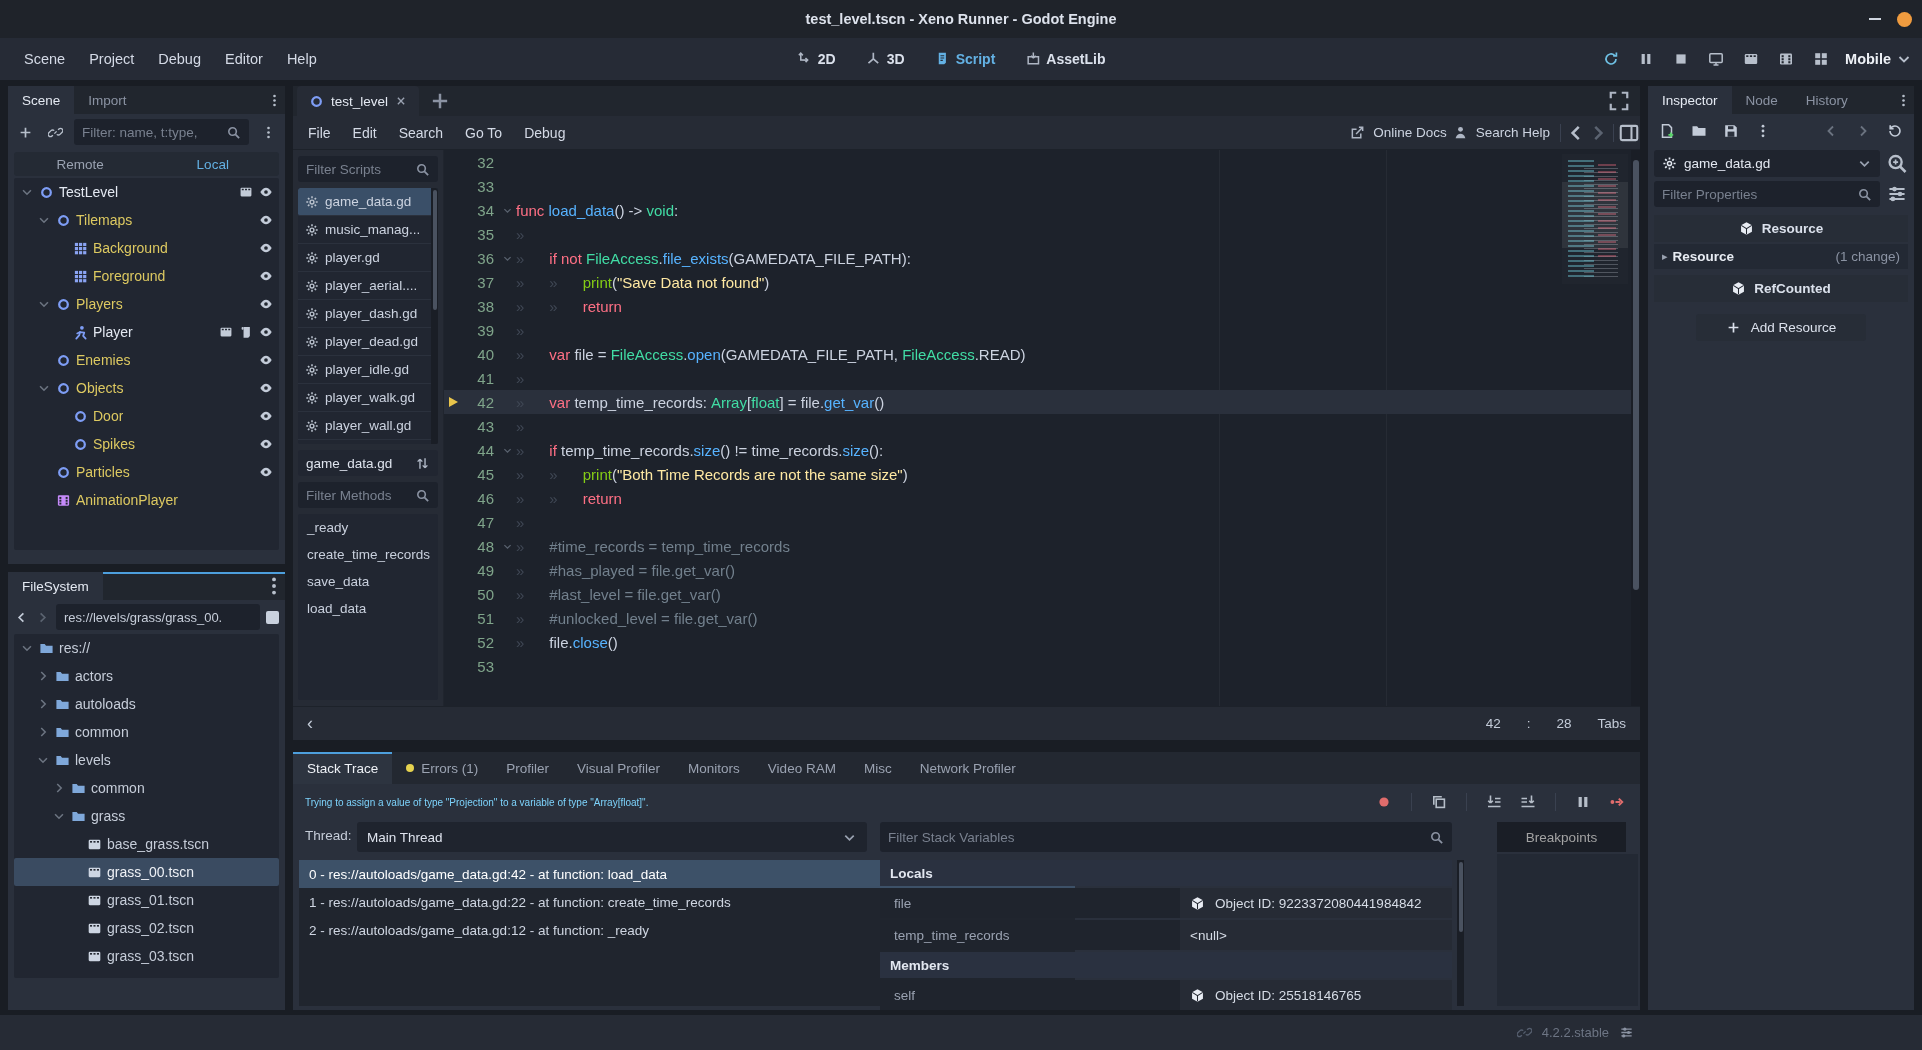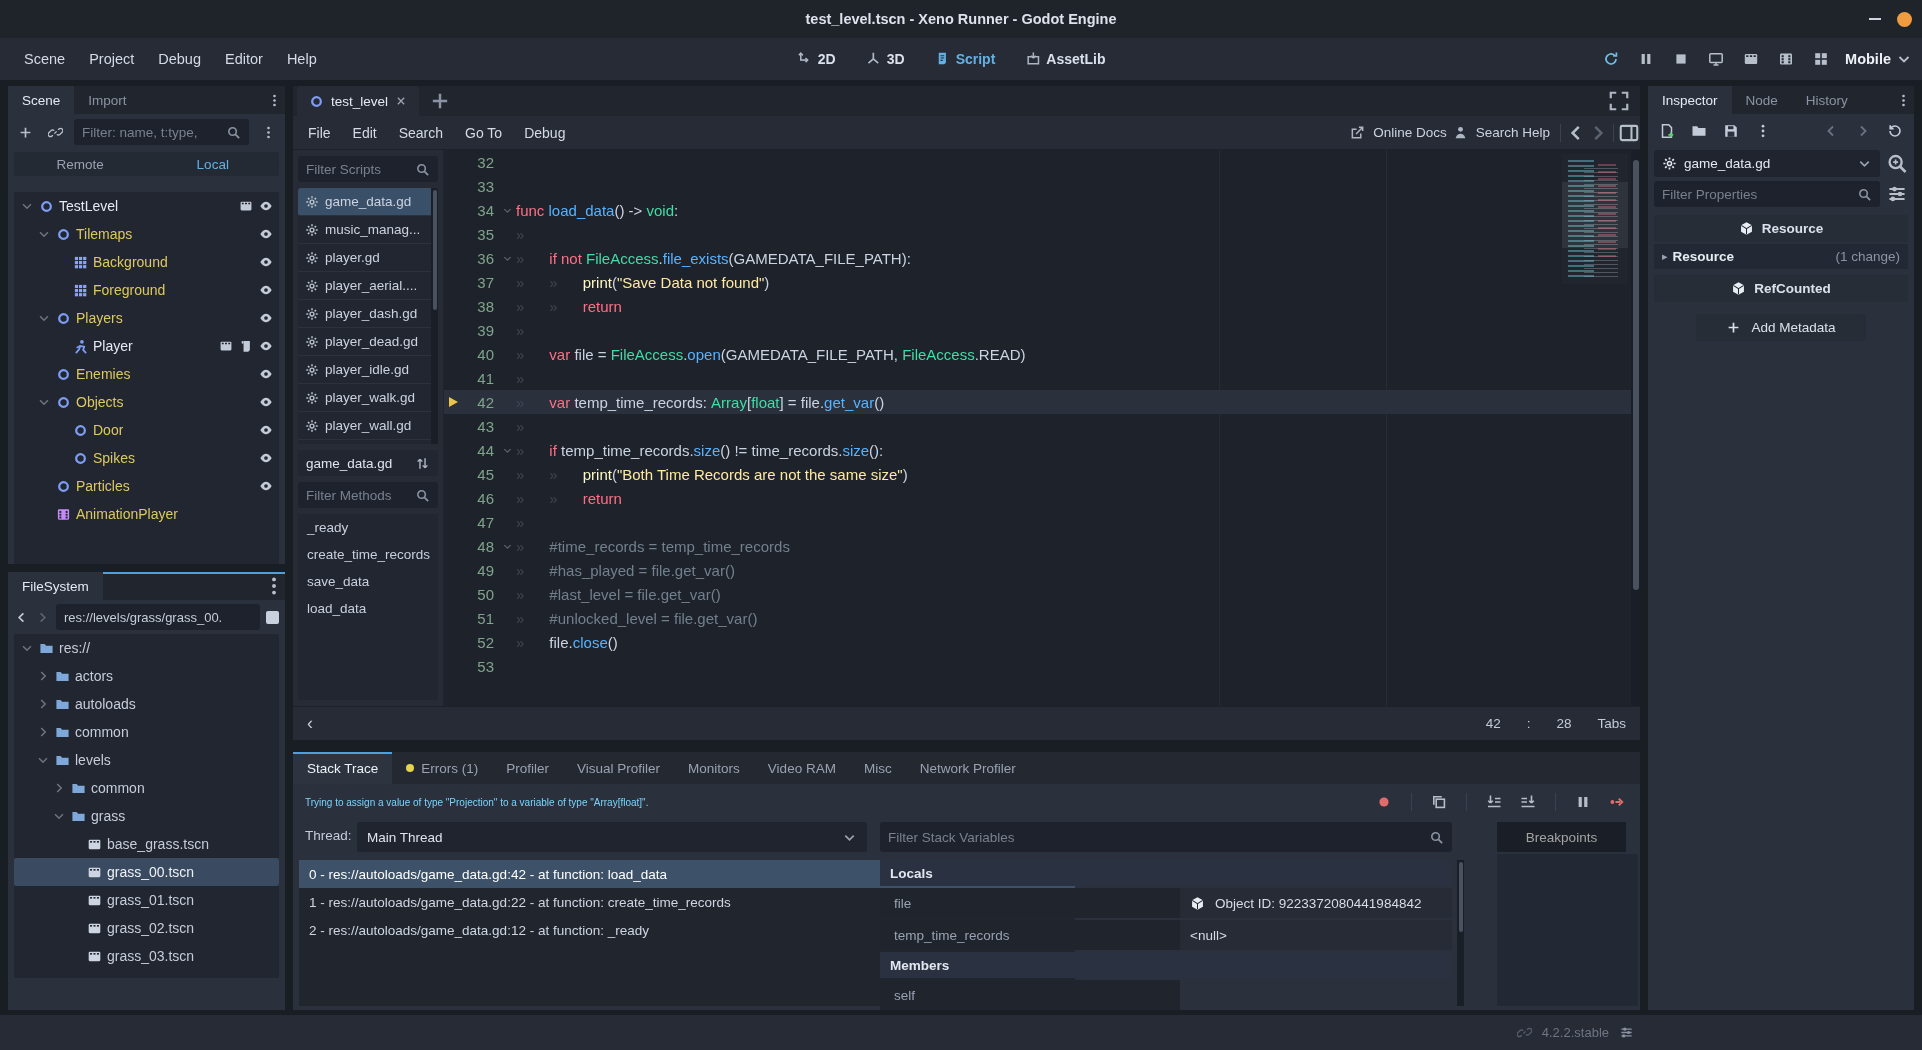--- a/index.html
+++ b/index.html
@@ -43,21 +43,21 @@
   .trow{display:flex;align-items:center;height:28px;gap:5px;padding-right:6px;font-size:14px}
   .trow .chev{width:14px;display:inline-flex;color:#6b7380;flex:none}
   .trow .lbl{white-space:nowrap;overflow:hidden}
   .lbl.y{color:#ddc961}.lbl.w{color:#e4e9f2}
   .trow.selected{background:#3a4b61;border-radius:2px}
   .badges{display:flex;gap:6px;align-items:center}
   .badges .ic{color:#c3cbd8;width:14px;height:14px}
   
   #scene-panel{position:absolute;left:8px;top:86px;width:277px;height:478px;background:#2a303c}
   #fs-panel{position:absolute;left:8px;top:572px;width:277px;height:438px;background:#2a303c}
-  .seg{display:flex;margin:2px 6px 16px;background:#242a34;border-radius:3px;height:24px}
+  .seg{display:flex;margin:2px 6px 2px;background:#242a34;border-radius:3px;height:24px}
   .seg div{flex:1;display:flex;align-items:center;justify-content:center;font-size:13.5px;color:#9aa2b1}
   .seg .on{color:#63b1e4}
   #crumbrow{display:flex;align-items:center;gap:6px;padding:4px 6px}
   #crumb{flex:1;background:#1d222c;border-radius:3px;height:26px;display:flex;align-items:center;padding:0 8px;color:#c6cdd9;font-size:13px;white-space:nowrap;overflow:hidden}
   #splitbtn{width:13px;height:13px;background:#c9d1de;border-radius:2px}
   
   #center{position:absolute;left:293px;top:86px;width:1347px;height:924px}
   #tabstrip2{position:absolute;left:0;top:0;width:100%;height:30px;background:#21262e;display:flex;align-items:center}
   .etab{display:flex;align-items:center;gap:7px;height:30px;padding:0 12px;background:#262b35;color:#e4e9f2;font-size:13.5px;border-radius:4px 4px 0 0}
   .etab .ic{color:#7e9df5}
@@ -83,21 +83,21 @@
   #codewrap{flex:1;position:relative;background:#1d222b;overflow:hidden;border-left:1px solid #20252e}
   #codelines{position:absolute;left:0;top:0;width:100%}
   .cline{display:flex;align-items:center;height:24px;font-family:"DejaVu Sans Mono",monospace;font-size:15px;white-space:pre;position:relative}
   .cline.exec{background:#2a303c}
   .gexec{width:18px;flex:none;display:flex;justify-content:center}
   .gexec .tri{width:0;height:0;border-left:9px solid #e9c54b;border-top:5.5px solid transparent;border-bottom:5.5px solid transparent}
   .lnum{width:36px;flex:none;text-align:right;color:#7fa48a;padding-right:4px}
   .gfold{width:18px;flex:none;display:flex;justify-content:center;color:#59626f}
   .gfold svg{width:11px;height:11px}
   .tmark{display:inline-block;width:4ch;color:#3f4754}
-  .tok-k{color:#ff7085}.tok-f{color:#57b3ff}.tok-g{color:#fef9c3}.tok-t{color:#41dda5}.tok-s{color:#ffe9a3}.tok-c{color:#72808d}.tok-p{color:#ccd3e0}
+  .tok-k{color:#ff7085}.tok-f{color:#57b3ff}.tok-g{color:#84cc16}.tok-t{color:#41dda5}.tok-s{color:#ffe9a3}.tok-c{color:#72808d}.tok-p{color:#ccd3e0}
   .guide{position:absolute;top:0;bottom:0;width:1px;background:rgba(255,255,255,.045)}
   #minimap{position:absolute;right:12px;top:4px;width:66px;height:130px;background:#20252e;
     background-image:repeating-linear-gradient(180deg,rgba(110,200,215,.45) 0 2px,transparent 2px 5px),repeating-linear-gradient(180deg,rgba(255,112,133,.35) 0 2px,transparent 2px 7px),repeating-linear-gradient(180deg,rgba(220,228,240,.25) 0 1px,transparent 1px 4px);
     background-size:26px 118px,18px 96px,34px 110px;background-position:6px 6px,36px 10px,22px 14px;background-repeat:no-repeat}
   #mmview{position:absolute;left:0;top:28px;width:100%;height:66px;background:rgba(255,255,255,.07)}
   .vscroll{position:absolute;right:0;top:0;width:9px;bottom:0;background:#1a1e26}
   .vthumb{position:absolute;left:1.5px;width:6px;border-radius:3px;background:#4a5260}
   #codestatus{position:absolute;left:0;top:620px;width:100%;height:34px;background:#262b35;display:flex;align-items:center;padding:0 14px;border-top:1px solid #1d222a}
   #codestatus .back{color:#c3cbd8;font-size:18px}
   #statright{margin-left:auto;display:flex;gap:26px;color:#c3cbd8;font-size:13.5px;align-items:center}
@@ -1234,20 +1234,29 @@
           </div>
           <div class="vrow">
             <div class="vname">temp_time_records</div>
             <div class="vval">
               <span>&lt;null&gt;</span>
             </div>
           </div>
           <div class="vhead">Members</div>
           <div class="vrow">
             <div class="vname">self</div>
+            <div class="vval">
+              <span class="ic">
+                <svg viewBox="0 0 16 16">
+                  <path d="M8 1.3l5.8 3.2v7L8 14.7l-5.8-3.2v-7z" fill="currentColor"></path>
+                  <path d="M8 8.2v6M2.4 4.7L8 8.2l5.6-3.5" stroke="#21262f" stroke-width="1.1" fill="none"></path>
+                </svg>
+              </span>
+              <span>Object ID: 25518146765</span>
+            </div>
           </div>
         </div>
       <div id="dbgscroll">
           <div class="vthumb" style="top:2px;height:70px;width:4px;left:1.5px"></div>
         </div>
     </div>
   </div>
 
   <div id="rightdock" class="dock">
     <div class="tabstrip" id="insptabs">
@@ -1395,21 +1404,21 @@
           </svg>
         </span>
         <span>RefCounted</span>
     </div>
     <div id="addmeta">
       <span class="ic" id="metaplus">
           <svg viewBox="0 0 16 16">
             <path d="M8 2.8v10.4M2.8 8h10.4" stroke="currentColor" stroke-width="1.8"></path>
           </svg>
         </span>
-        <span>Add Metadata</span>
+        <span>Add Resource</span>
     </div>
   </div>
 
   <div id="bottombar">
     <div id="vgroup">
       <span class="ic" id="verlink">
           <svg viewBox="0 0 16 16">
             <path d="M6.8 9.2l2.4-2.4M5.2 10.8l-.9.9a2.4 2.4 0 01-3.4-3.4l2.3-2.3a2.4 2.4 0 013.4 0M10.8 5.2l.9-.9a2.4 2.4 0 013.4 3.4l-2.3 2.3a2.4 2.4 0 01-3.4 0" fill="none" stroke="currentColor" stroke-width="1.5"></path>
           </svg>
         </span>

